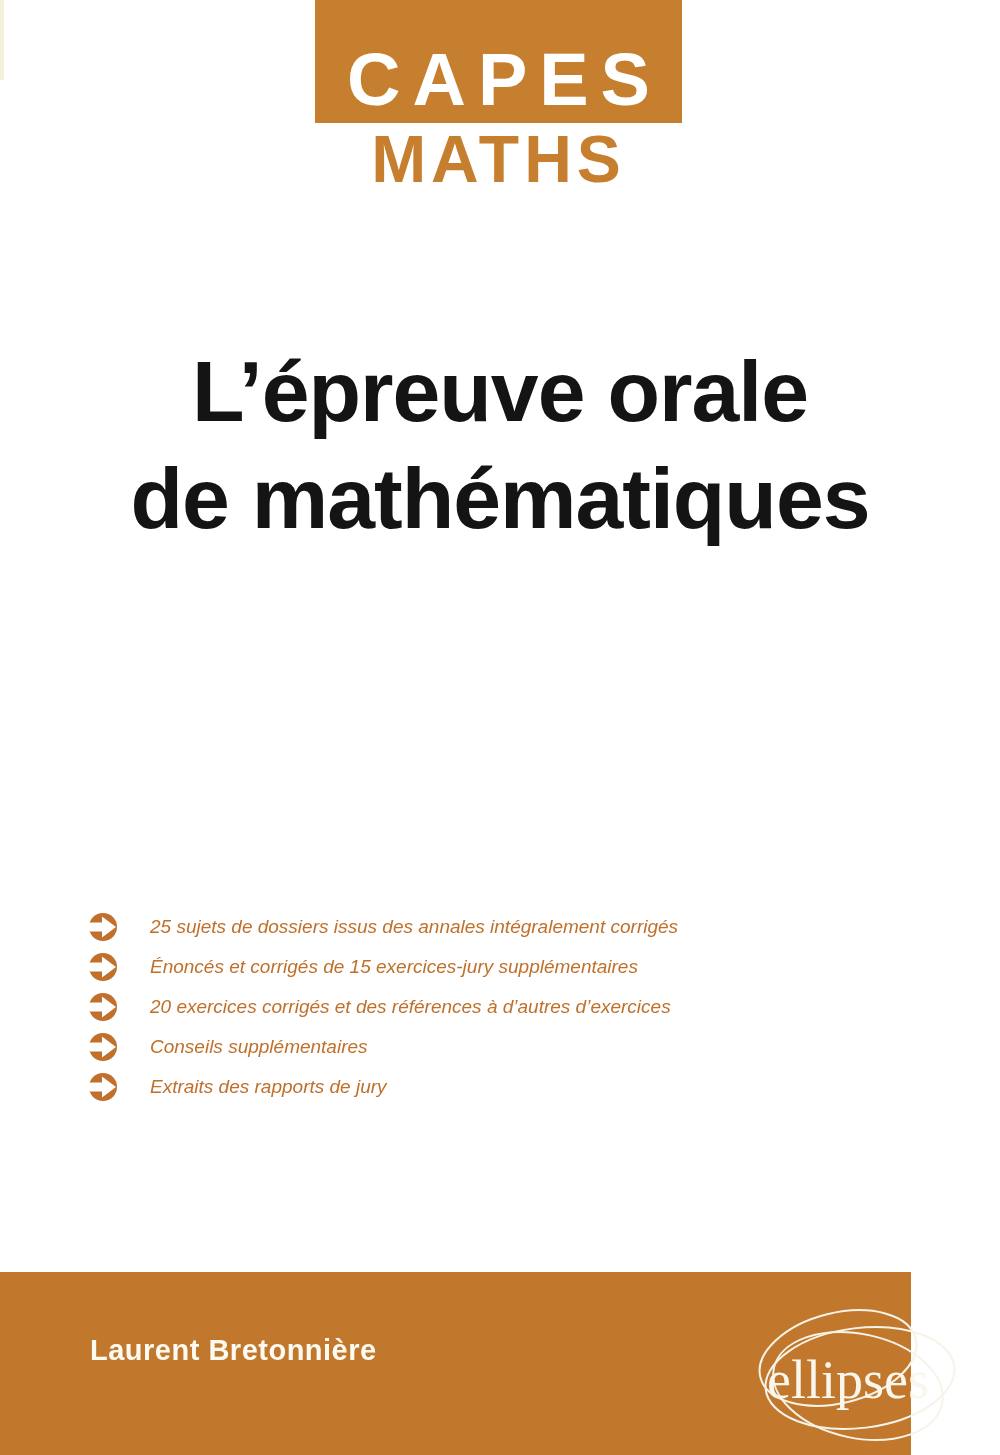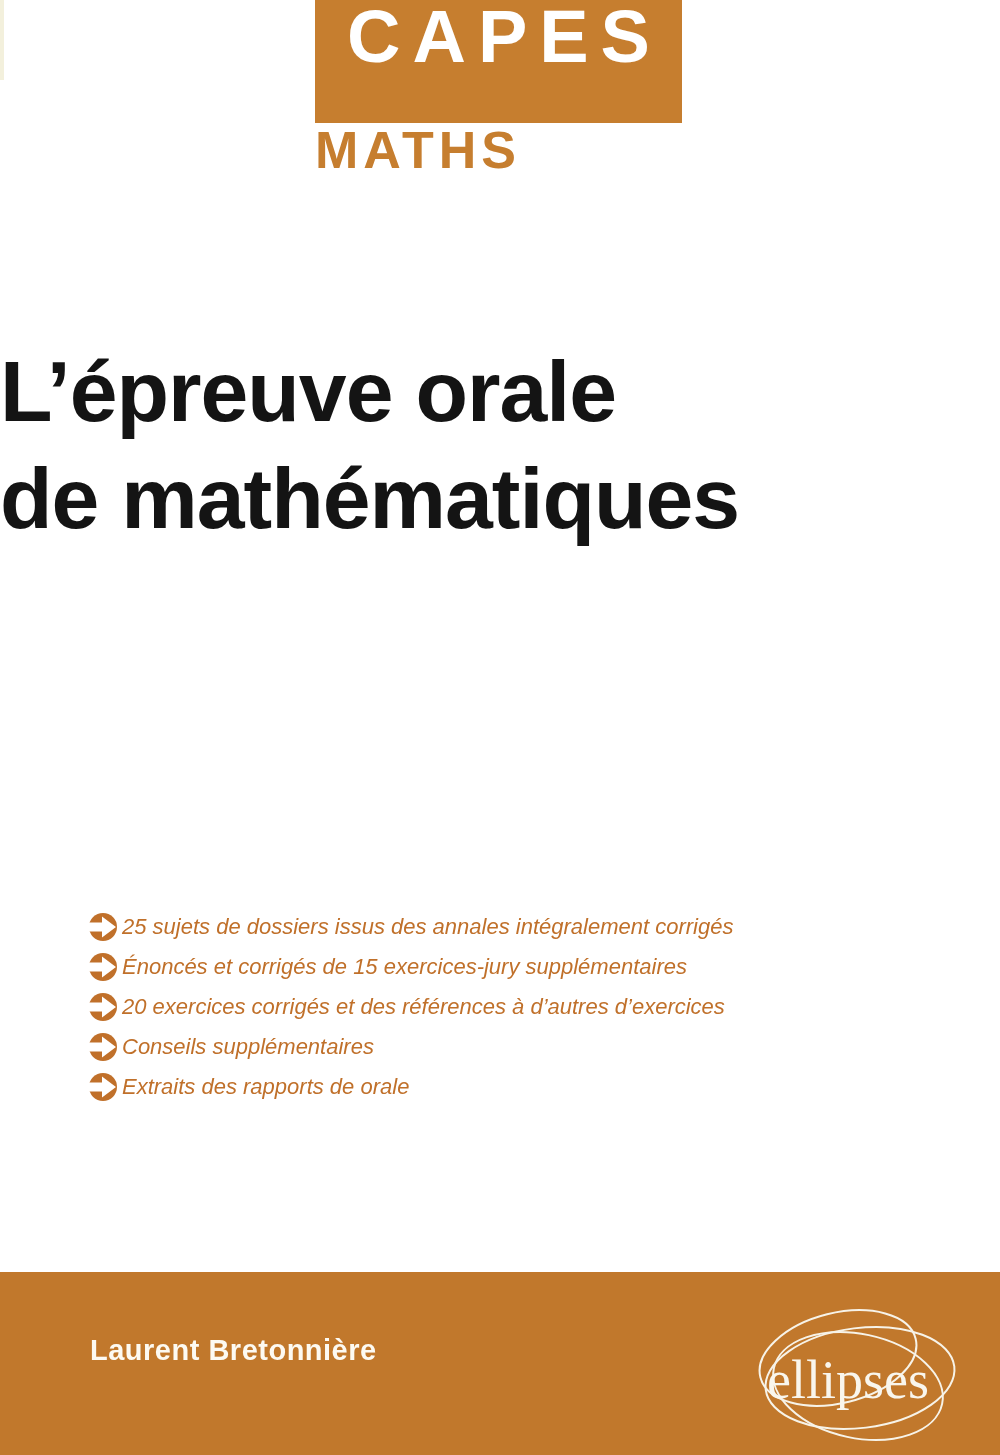--- a/index.html
+++ b/index.html
@@ -20,55 +20,55 @@
   .cover{position:relative;width:1000px;height:1455px;background:#ffffff;}
 
   .edge-strip{
     position:absolute;left:0;top:0;width:4px;height:80px;
     background:var(--edge_strip);
   }
 
   .capes-box{
     position:absolute;left:315px;top:0;width:367px;height:123px;
     background:var(--accent);
-    display:flex;align-items:flex-start;justify-content:center;
+    display:flex;align-items:flex-end;justify-content:center;
     padding-bottom:6px;box-sizing:border-box;
   }
   .capes-box .series{
     color:#ffffff;font-size:74px;font-weight:bold;
     letter-spacing:12px;padding-left:12px;line-height:1;
   }
   .maths{
     position:absolute;left:315px;top:118px;width:367px;
-    color:var(--accent);
-    font-size:52px;font-weight:bold;letter-spacing:5px;
+    text-align:center;color:var(--accent);
+    font-size:66px;font-weight:bold;letter-spacing:5px;
     line-height:1.25;
   }
 
   .title{
     position:absolute;left:0;top:338px;width:1000px;margin:0;
-    text-align:left;color:var(--title);
+    text-align:center;color:var(--title);
     font-size:86px;font-weight:bold;line-height:107px;letter-spacing:-1px;
   }
   .title .tl{display:block;}
 
   .features{
     position:absolute;left:88px;top:912px;width:840px;
     list-style:none;margin:0;padding:0;
   }
   .feature{
-    display:flex;align-items:center;gap:4px;
+    display:flex;align-items:center;gap:32px;
     height:30px;margin-bottom:10px;
-    color:var(--bullet);font-style:italic;font-size:22px;
+    color:var(--bullet);font-style:italic;font-size:19px;
     white-space:nowrap;
   }
   .arrow-icon{width:30px;height:30px;flex:0 0 30px;color:var(--bullet);}
 
   .band{
-    position:absolute;left:0;top:1272px;width:1000px;height:183px;
+    position:absolute;left:0;top:1272px;width:911px;height:183px;
     background:var(--band);
   }
   .author{
     position:absolute;left:90px;top:62px;
     color:var(--text_on_accent);font-size:29px;font-weight:bold;
     letter-spacing:0.5px;
   }
   .logo{position:absolute;left:738px;top:26px;width:240px;height:152px;}
   .logo ellipse{fill:none;stroke:#F7F3E8;stroke-width:2;}
   .logo text{
@@ -121,21 +121,21 @@
         <circle cx="15" cy="15" r="14" fill="currentColor"></circle>
         <path fill="#ffffff" d="M -1 10.5 H 14 V 4.5 L 28 15 L 14 25.5 V 19.5 H -1 Z"></path>
       </svg>
       <span class="ftext">Conseils supplémentaires</span>
     </li>
     <li class="feature">
       <svg class="arrow-icon" viewBox="0 0 30 30" aria-hidden="true">
         <circle cx="15" cy="15" r="14" fill="currentColor"></circle>
         <path fill="#ffffff" d="M -1 10.5 H 14 V 4.5 L 28 15 L 14 25.5 V 19.5 H -1 Z"></path>
       </svg>
-      <span class="ftext">Extraits des rapports de orale</span>
+      <span class="ftext">Extraits des rapports de jury</span>
     </li>
   </ul>
 
   <div class="band">
     <div class="author">Laurent Bretonnière</div>
     <svg class="logo" viewBox="0 0 240 152" aria-hidden="false">
       <ellipse cx="100" cy="60" rx="80" ry="45" transform="rotate(-14 100 60)"></ellipse>
       <ellipse cx="122" cy="80" rx="95" ry="50" transform="rotate(-7 122 80)"></ellipse>
       <ellipse cx="120" cy="88" rx="86" ry="52" transform="rotate(12 120 88)"></ellipse>
       <text x="110" y="100" text-anchor="middle">ellipses</text>

